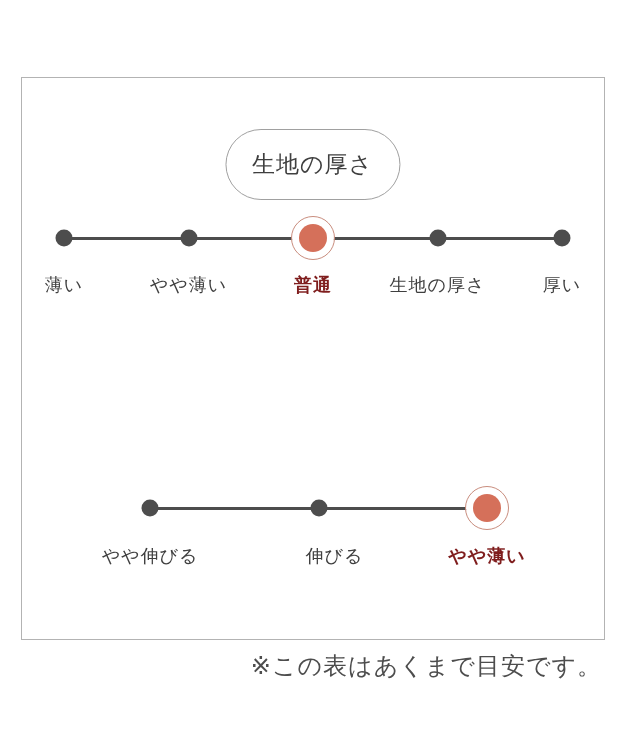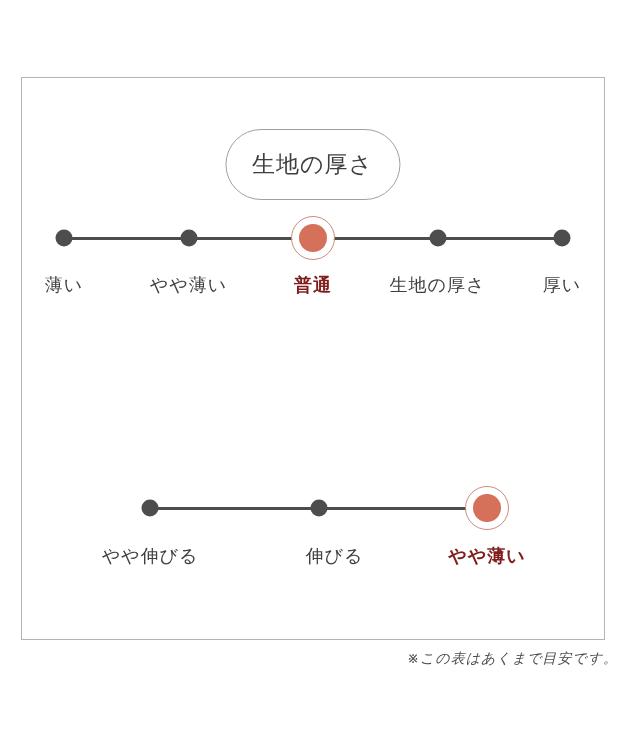--- a/index.html
+++ b/index.html
@@ -64,25 +64,24 @@
     position:absolute;top:0;
     transform:translateX(-50%);
     font-size:18px;color:#3f3f3f;
     white-space:nowrap;
     letter-spacing:1px;
     font-family:Liberation Mono, monospace;
   }
   .scale-label.sel{font-weight:bold;color:#7f1d1d;}
   #footnote{
     position:absolute;
-    right:7px;top:650px;
-    font-size:14px;color:#4d4d4d;
+    right:23px;top:650px;
+    font-size:24px;color:#4d4d4d;
     letter-spacing:1px;
     white-space:nowrap;
-    font-style:italic;
   }
 </style>
 </head>
 <body>
 
 <div id="canvas">
   <div id="frame"></div>
 
   <div class="pill" id="pill-thickness">生地の厚さ</div>
 

